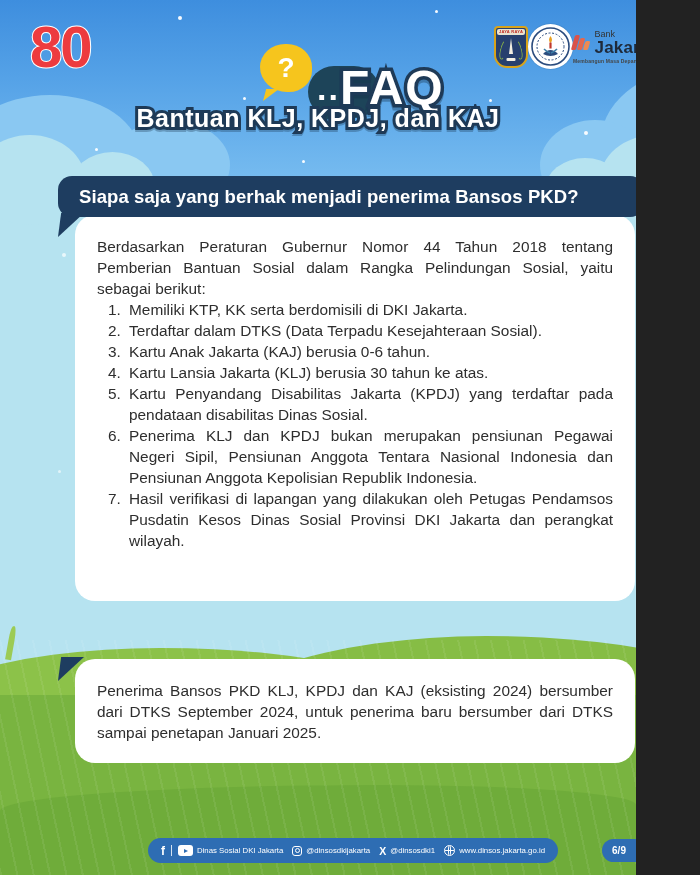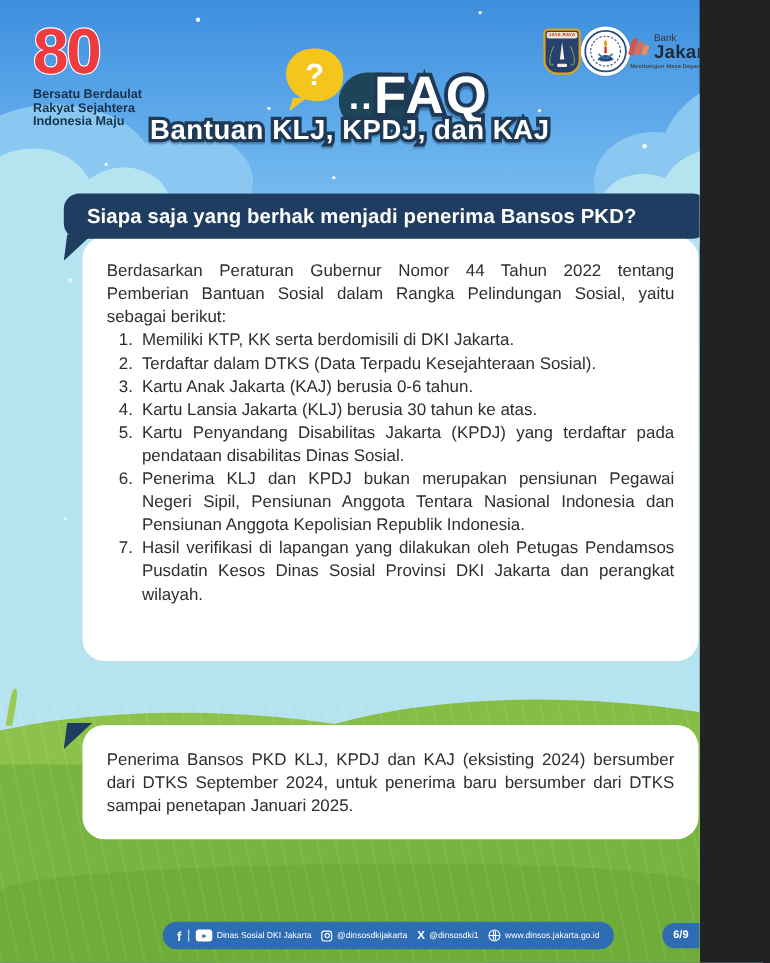--- a/index.html
+++ b/index.html
@@ -149,25 +149,20 @@
     <div class="grass-shade"></div>
     <div class="grass-tex"></div>
   </div>
   <div class="blade" style="left:8px;top:626px;width:6px;height:34px;transform:rotate(10deg);z-index:1;"></div>
   <div class="blade" style="left:640px;top:590px;width:3px;height:52px;transform:rotate(-7deg);z-index:1;"></div>
   <div class="blade" style="left:668px;top:580px;width:3px;height:62px;transform:rotate(6deg);z-index:1;"></div>
   <div class="blade" style="left:690px;top:596px;width:3px;height:48px;transform:rotate(-4deg);z-index:1;"></div>
 
   <div class="logo80">
     <div class="num">80</div>
-    <div class="tag">
-      <div>Bersatu Berdaulat</div>
-      <div>Rakyat Sejahtera</div>
-      <div>Indonesia Maju</div>
-    </div>
   </div>
 
   <div class="faq-group">
     <div class="bubble-navy">
       <div class="tail"></div>
       <div class="dots">...</div>
     </div>
     <div class="bubble-yellow">
       <div class="tail"></div>
       <div class="qm">?</div>
@@ -208,21 +203,21 @@
       </div>
       <div class="bank-tag">Membangun Masa Depan</div>
     </div>
   </div>
 
   <div class="qtail q1tail"></div>
   <div class="qbar q1bar">
     <span>Siapa saja yang berhak menjadi penerima Bansos PKD?</span>
   </div>
   <div class="card card1">
-    <div>Berdasarkan Peraturan Gubernur Nomor 44 Tahun 2022 tentang Pemberian Bantuan Sosial dalam Rangka Pelindungan Sosial, yaitu sebagai berikut:</div>
+    <div>Berdasarkan Peraturan Gubernur Nomor 44 Tahun 2018 tentang Pemberian Bantuan Sosial dalam Rangka Pelindungan Sosial, yaitu sebagai berikut:</div>
     <ol>
       <li>
           <span class="n">1.</span>
           <span class="t">Memiliki KTP, KK serta berdomisili di DKI Jakarta.</span>
         </li>
       <li>
           <span class="n">2.</span>
           <span class="t">Terdaftar dalam DTKS (Data Terpadu Kesejahteraan Sosial).</span>
         </li>
       <li>

